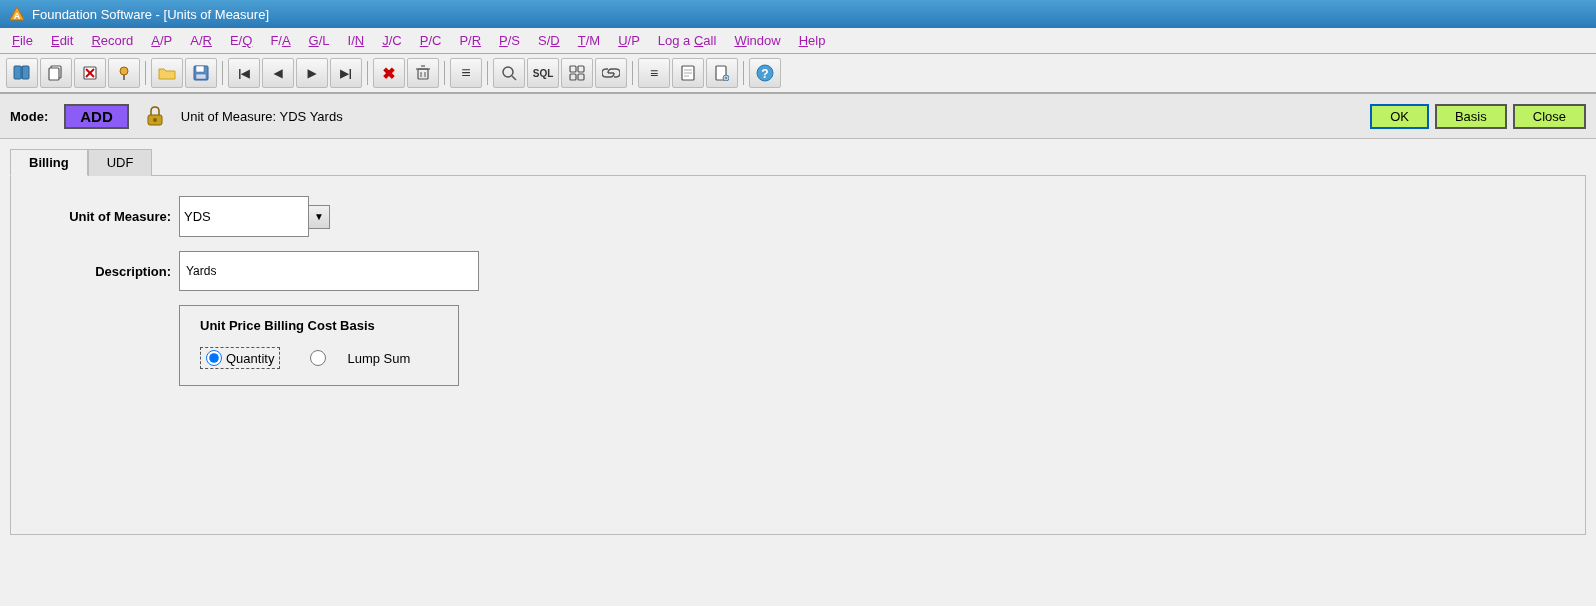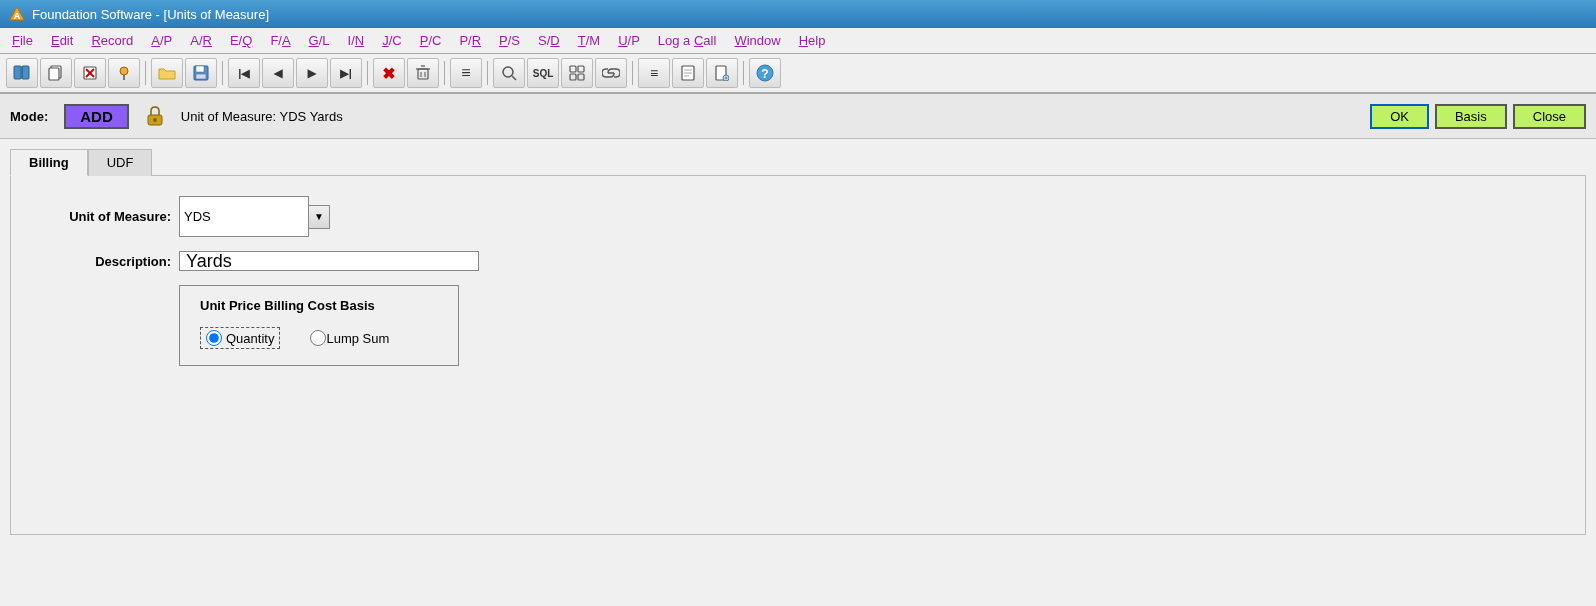--- a/index.html
+++ b/index.html
@@ -181,22 +181,22 @@
       font-weight: bold;
       font-size: 13px;
       text-align: right;
       min-width: 140px;
       margin-right: 8px;
     }
     .form-input {
       border: 1px solid #888;
       background: white;
       padding: 9px 6px;
-      font-size: 18px;
-      height: 20px;
+      font-size: 12px;
+      height: 40px;
     }
     .form-select-wrapper {
       display: flex;
       align-items: center;
     }
     .form-select {
       border: 1px solid #888;
       background: white;
       padding: 2px 4px;
       font-size: 13px;
@@ -458,21 +458,21 @@
         <div class="cost-basis-title">Unit Price Billing Cost Basis</div>
         <div class="radio-row">
 
           <label class="radio-item">
             <span style="border: 1px dashed #555; padding: 2px 5px; display:flex; align-items:center; gap:4px;">
               <input type="radio" class="radio-input" name="cost_basis" checked="" style="">
               <span class="radio-label">Quantity</span>
             </span>
           </label>
 
-          <label class="radio-item" style="display:flex;align-items:center;gap:0;">
+          <label class="radio-item" style="display:flex;align-items:center;gap:21px;">
             <input type="radio" class="radio-input" name="cost_basis" style="">
             <span class="radio-label">Lump Sum</span>
           </label>
         </div>
       </div>
     </div>
   </div>
 </div>
 
 </body></html>

